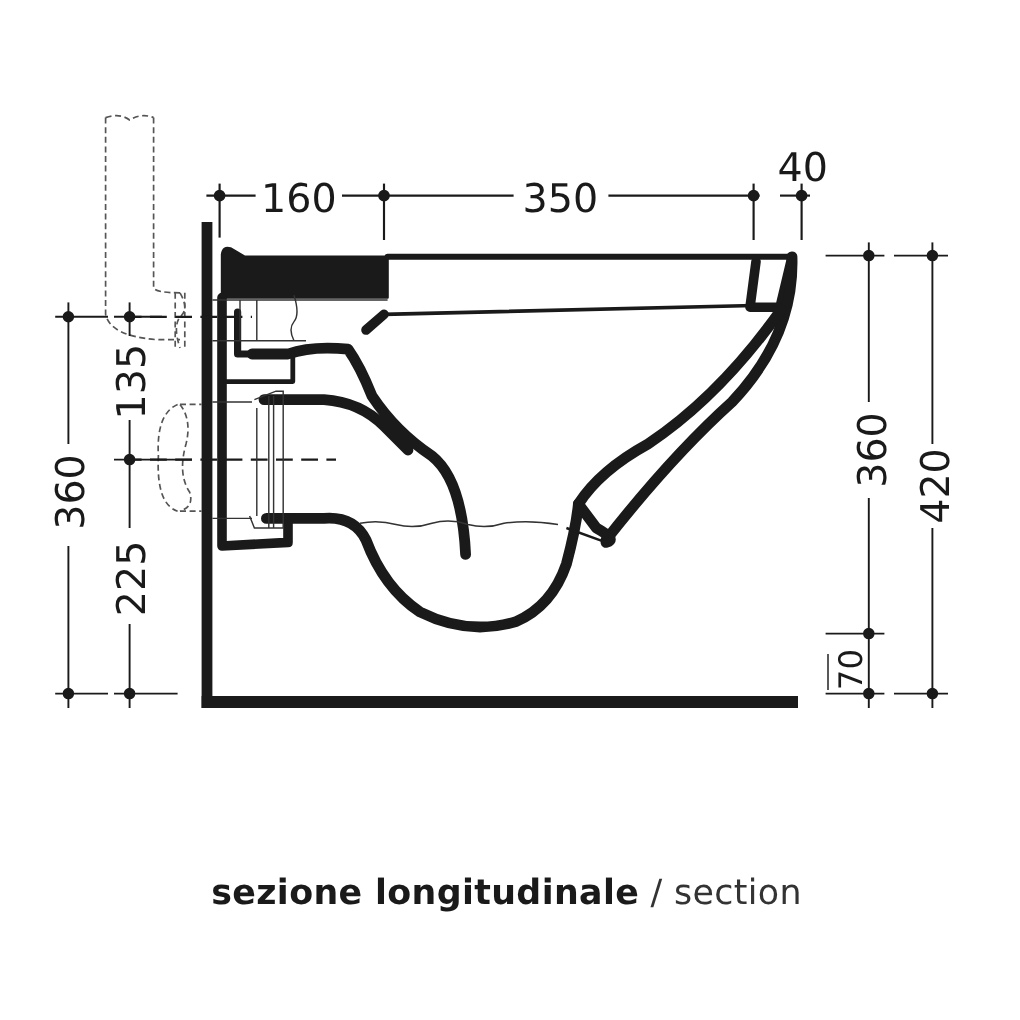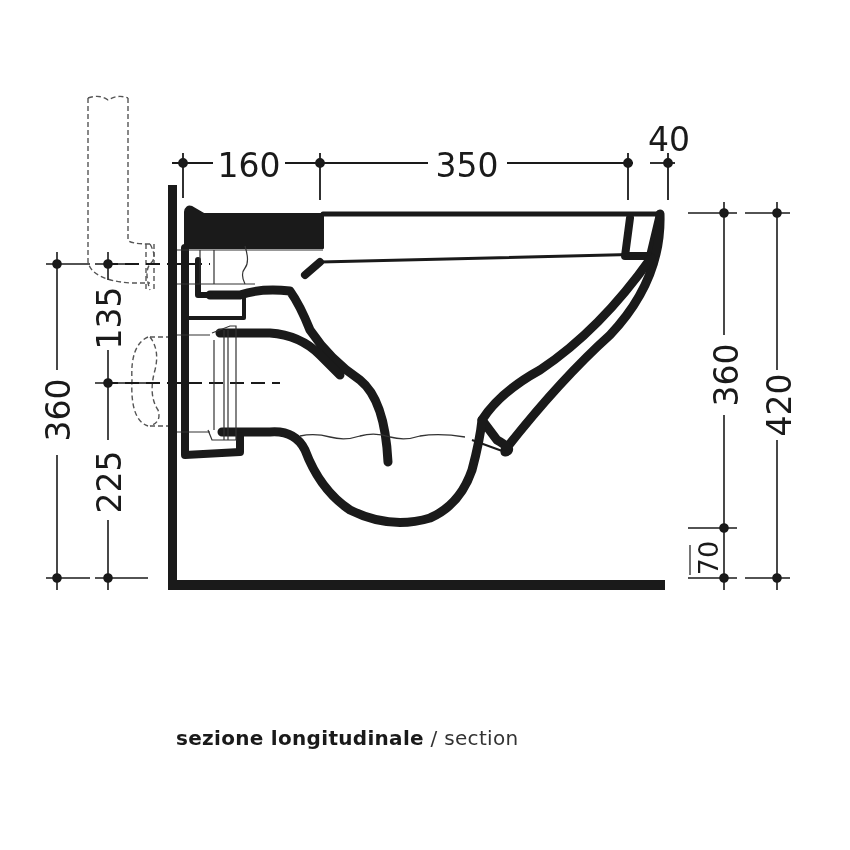--- a/index.html
+++ b/index.html
@@ -1,19 +1,19 @@
 <!DOCTYPE html>
 <html><head>
 <meta charset="utf-8">
 <style>
   html, body { margin: 0; padding: 0; background: #ffffff; }
   body { width: 850px; height: 850px; position: relative; overflow: hidden; }
   #drawing { position: absolute; left: 0; top: 0; width: 850px; height: 850px; }
   .dim-text { font-family: "DejaVu Sans", sans-serif; font-size: 33px; fill: #1a1a1a; font-weight: 500; }
-  .caption { position: absolute; left: 176px; top: 726px; font-family: "DejaVu Sans", sans-serif; font-size: 20px; color: #1a1a1a; white-space: nowrap; letter-spacing: 0.3px; }
+  .caption { position: absolute; left: 176px; top: 726px; font-family: "DejaVu Sans", sans-serif; font-size: 29px; color: #1a1a1a; white-space: nowrap; letter-spacing: 0.3px; }
   .caption .bold { font-weight: bold; }
   .caption .light { font-weight: normal; color: #333; }
 </style>
 </head>
 <body>
 
 <svg id="drawing" viewBox="0 0 850 850" xmlns="http://www.w3.org/2000/svg">
 
   <g fill="#1a1a1a">
     <rect x="168" y="185" width="9" height="405"></rect>

